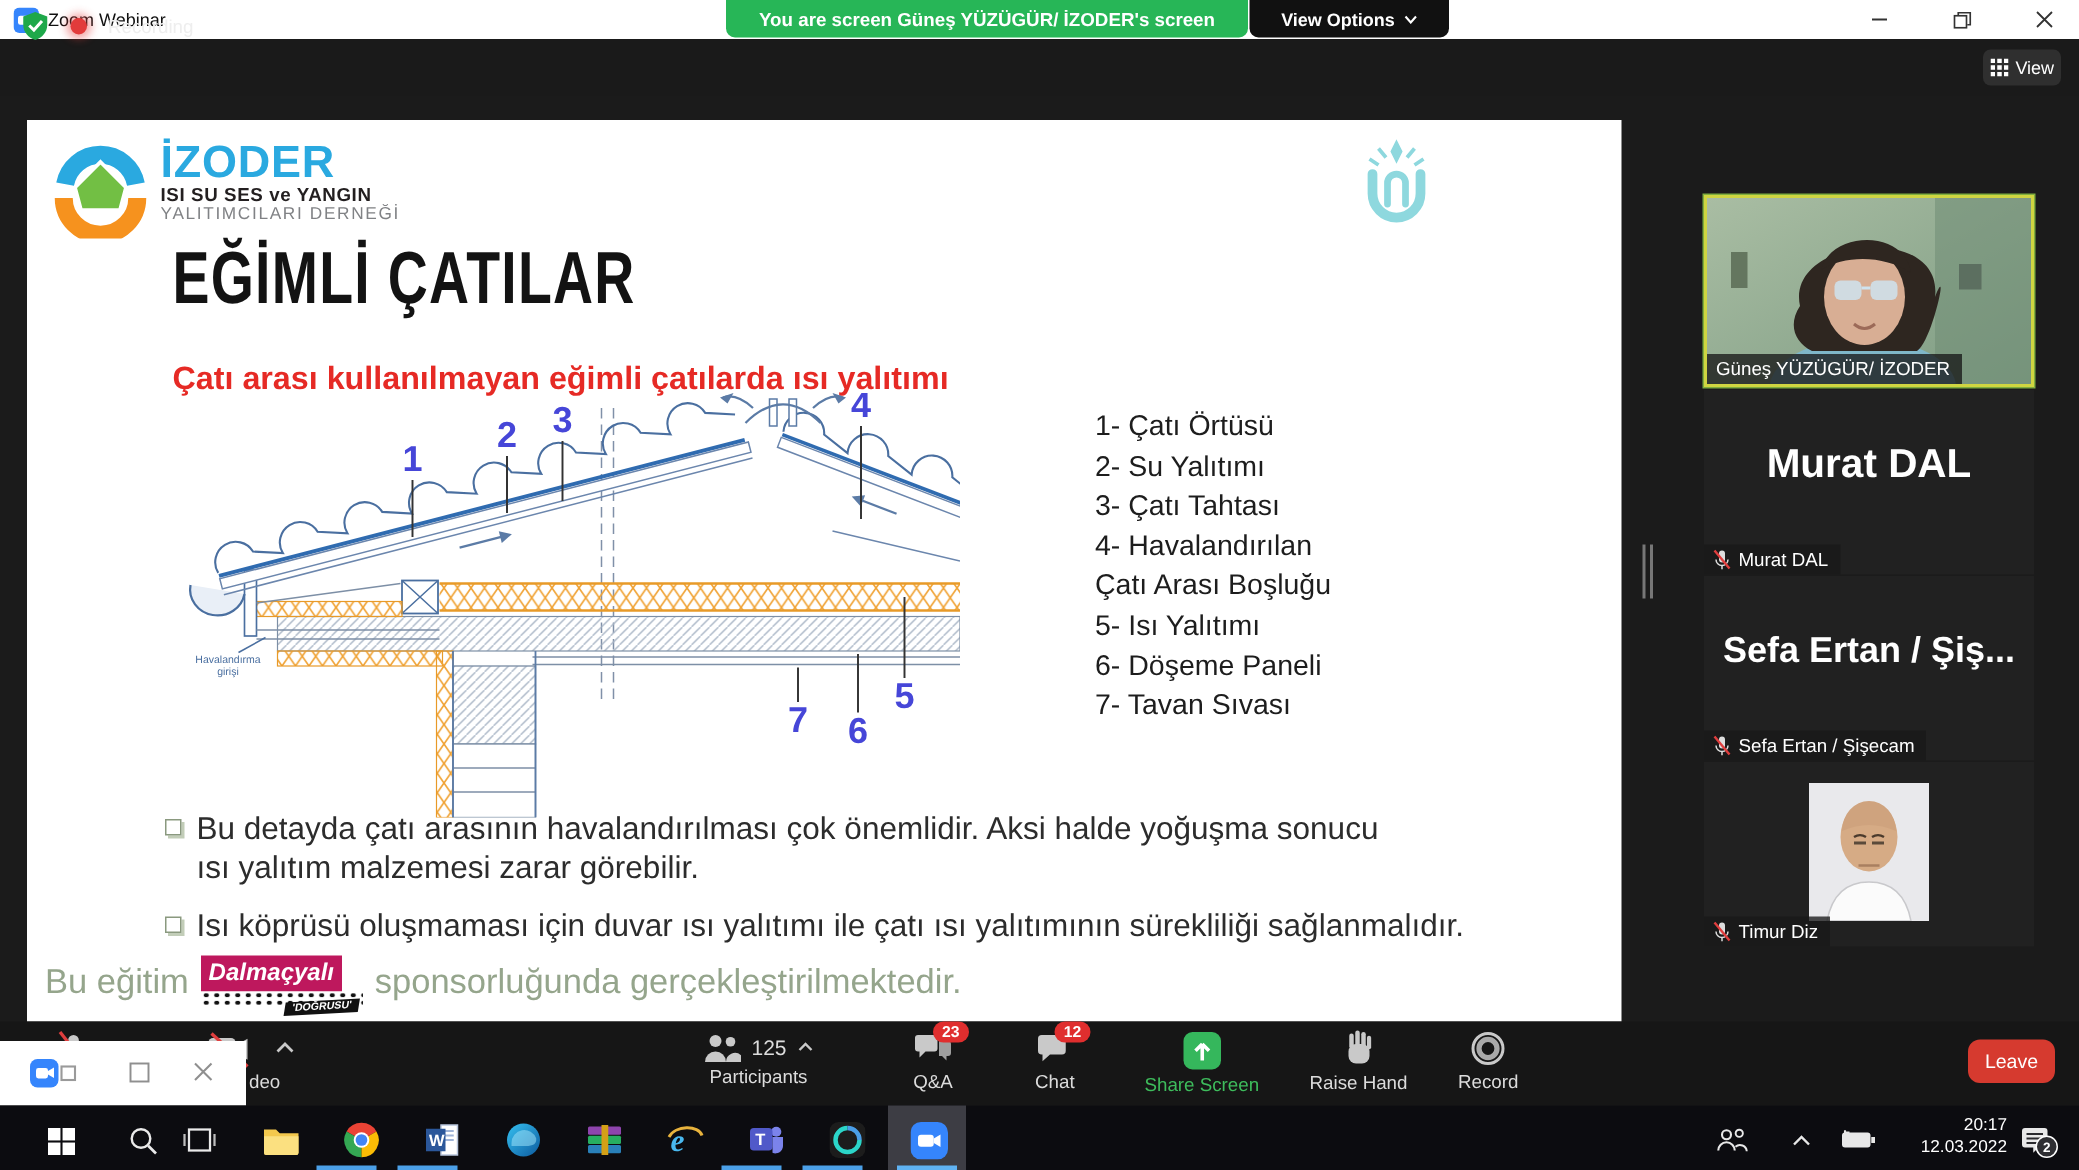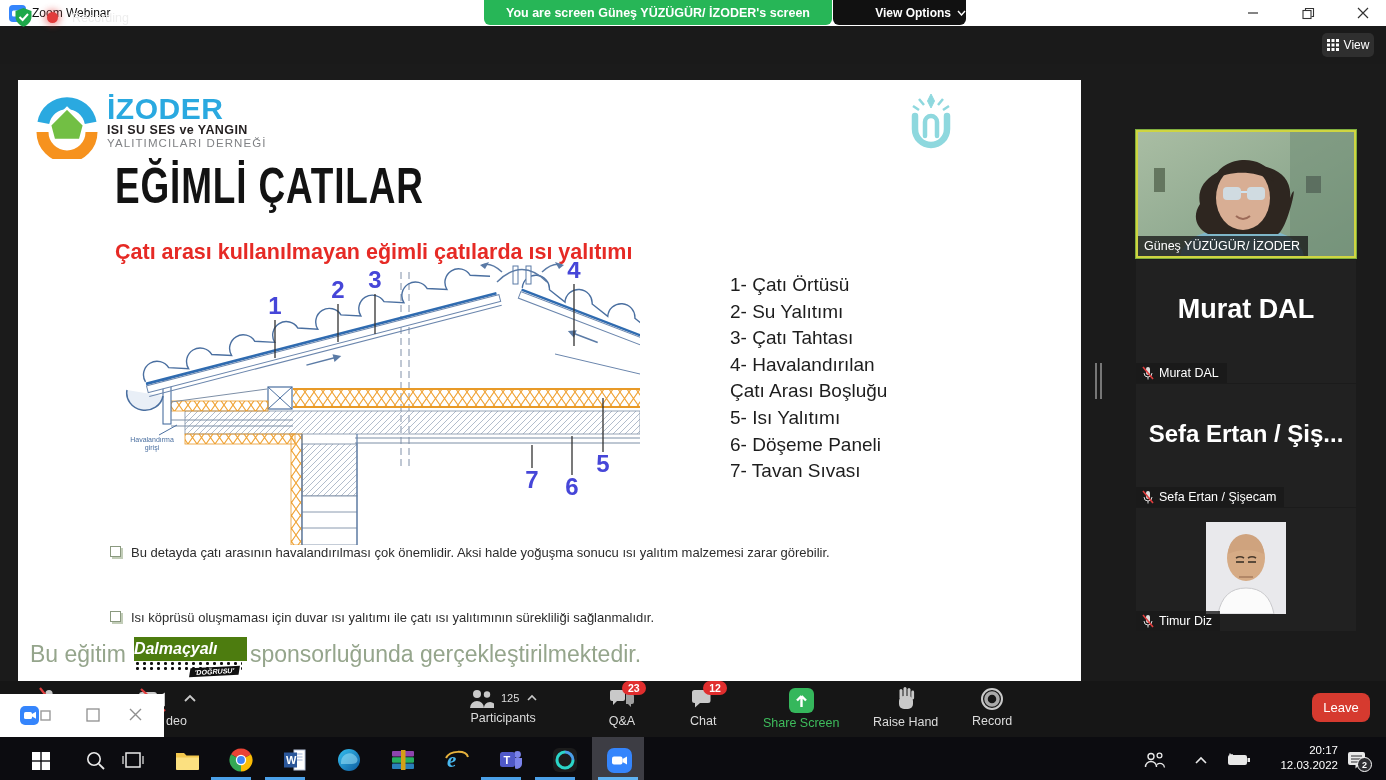--- a/index.html
+++ b/index.html
@@ -7,44 +7,44 @@
   #screen { position:relative; width:1386px; height:780px; overflow:hidden; background:#1b1b1b; }
   .abs { position:absolute; }
 
   
   #titlebar { left:0; top:0; width:1386px; height:26px; background:#fff; }
   .tb-title { left:32px; top:6px; font-size:12px; color:#111; }
   .win-btn { top:0; width:46px; height:26px; display:flex; align-items:center; justify-content:center; }
   #banner { left:484px; top:0; width:348px; height:25px; background:#27b657; border-radius:0 0 6px 6px;
             display:flex; align-items:center; justify-content:center; font-size:12.5px; font-weight:700; color:#fff; }
   #viewopts { left:833px; top:0; width:133px; height:25px; background:#111; border-radius:0 0 6px 6px;
-              display:flex; align-items:center; justify-content:flex-end; gap:6px; font-size:12px; font-weight:700; color:#fff; }
+              display:flex; align-items:center; justify-content:center; gap:6px; font-size:12px; font-weight:700; color:#fff; }
 
   
   #meetbar { left:0; top:26px; width:1386px; height:38px; background:#1a1a1a; }
   #recording { left:14px; top:7px; display:flex; align-items:center; gap:14px; }
   .rec-dot { width:11px; height:11px; border-radius:50%; background:#e23b3b; box-shadow:0 0 6px 3px rgba(226,59,59,.45); }
   #recording span { color:#eee; font-size:12.5px; }
   #viewbtn { left:1322px; top:33px; width:52px; height:24px; background:#2f2f2f; border-radius:5px;
              display:flex; align-items:center; justify-content:center; gap:5px; color:#fff; font-size:12px; }
 
   
   #slide { left:18px; top:80px; width:1063px; height:601px; background:#fff; overflow:hidden; }
   #slide-title { left:97px; top:78px; font-size:44px; font-weight:700; color:#131313; letter-spacing:1px;
                  transform:scaleX(.84) scaleY(1.12); transform-origin:left top; white-space:nowrap; }
   #slide-subtitle { left:97px; top:160px; font-size:21.5px; font-weight:700; color:#e62a25; white-space:nowrap; }
   .legend { left:712px; top:192px; width:300px; font-size:19px; color:#1d1d1d; }
   .legend div { line-height:26.6px; white-space:nowrap; }
-  .bullet { display:flex; gap:10px; font-size:13px; color:#2c2c2c; line-height:26px; }
+  .bullet { display:flex; gap:10px; font-size:21px; color:#2c2c2c; line-height:26px; }
   .chkbox { flex:0 0 auto; width:11px; height:11px; margin-top:6px; border:1.6px solid #8a997f;
             box-shadow:2px 2px 0 #c2cdb8; background:#fff; }
   #sponsor { left:12px; top:557px; display:flex; align-items:center; gap:8px; font-size:23px; color:#95a58c; }
   .dal-wrap { position:relative; width:108px; height:34px; }
-  .dal-red { position:absolute; left:0; top:0; width:113px; height:24px; background:#4d7c0f; color:#fff;
-             font-style:italic; font-weight:700; font-size:16px; text-align:left; line-height:23px; }
+  .dal-red { position:absolute; left:0; top:0; width:94px; height:24px; background:#be185d; color:#fff;
+             font-style:italic; font-weight:700; font-size:16px; text-align:center; line-height:23px; }
   .dal-spots { position:absolute; left:0; top:24px; width:108px; height:9px; background:#fff;
                background-image:radial-gradient(#111 1.6px, transparent 2px); background-size:7px 5px; }
   .dal-tag { position:absolute; left:56px; top:30px; background:#111; color:#fff; font-size:7px; font-weight:700;
              padding:1px 5px; transform:skewX(-12deg) rotate(-3deg); }
 
   
   .izoder-name { font-size:30px; font-weight:800; color:#2aa9e0; line-height:28px; letter-spacing:.5px;}
   .izoder-l1 { font-size:12.5px; font-weight:800; color:#231f20; letter-spacing:.4px; }
   .izoder-l2 { font-size:11.5px; color:#808285; letter-spacing:1.1px; }
   .munzur-l1 { font-size:21px; font-weight:700; color:#d8c49a; letter-spacing:2px; line-height:22px;}
@@ -389,21 +389,21 @@
     <div class="tb-item" style="left:468px;top:6px">
       <div style="display:flex;align-items:center;gap:7px">
         <svg width="26" height="22">
           <g fill="#c9c9c9">
               <circle cx="9" cy="7" r="4"></circle>
               <path d="M2,21 a7,7 0 0 1 14,0 Z"></path>
               <circle cx="19" cy="7.5" r="3.2"></circle>
               <path d="M16,21 a6,6 0 0 1 10,-4.5 l0,4.5 Z"></path>
             </g>
         </svg>
-        <span style="font-size:11px">125</span>
+        <span style="font-size:14px">125</span>
         <svg width="12" height="8">
             <polyline points="2,6 6,2 10,6" fill="none" stroke="#c9c9c9" stroke-width="1.6"></polyline>
           </svg>
       </div>
       <span class="tb-label">Participants</span>
     </div>
 
     <div class="tb-item" style="left:608px;top:6px">
       <div style="position:relative">
         <svg width="28" height="22">

